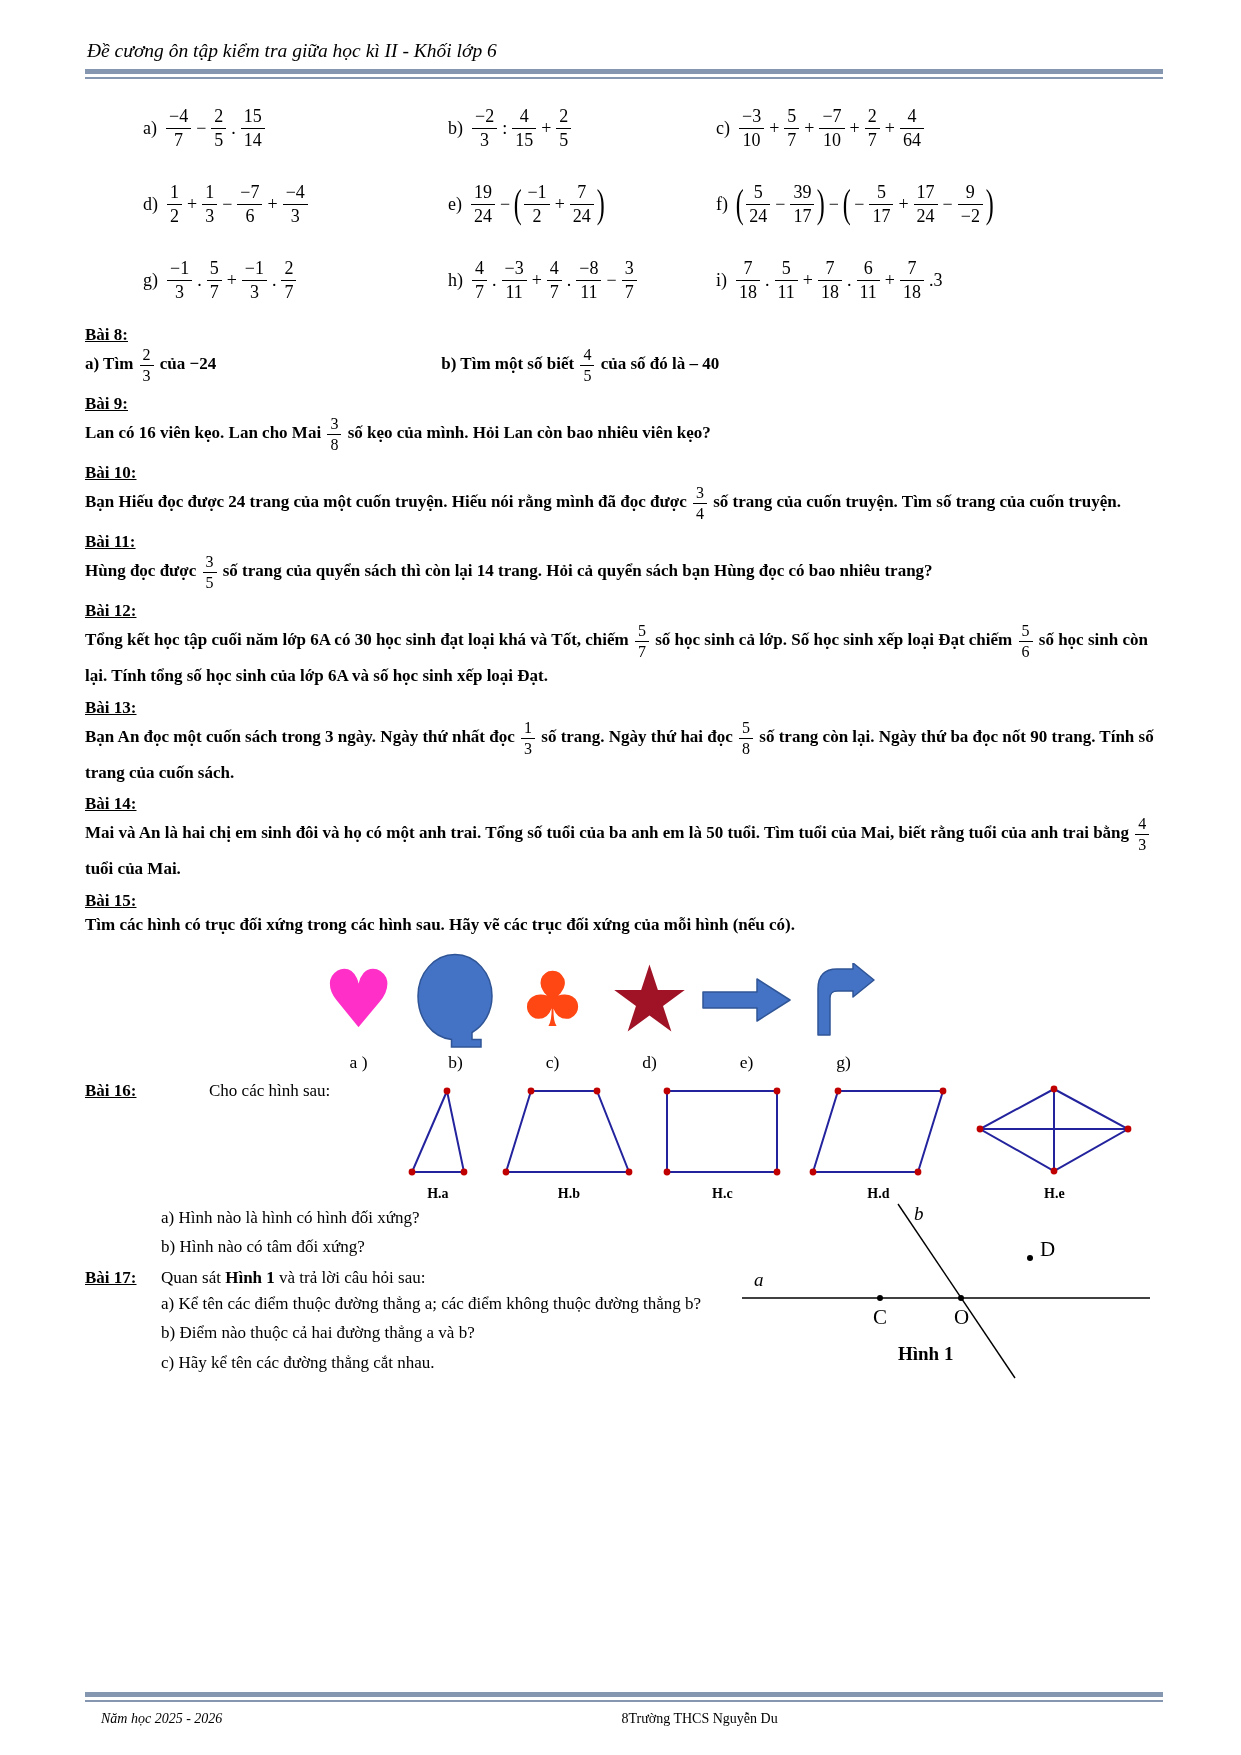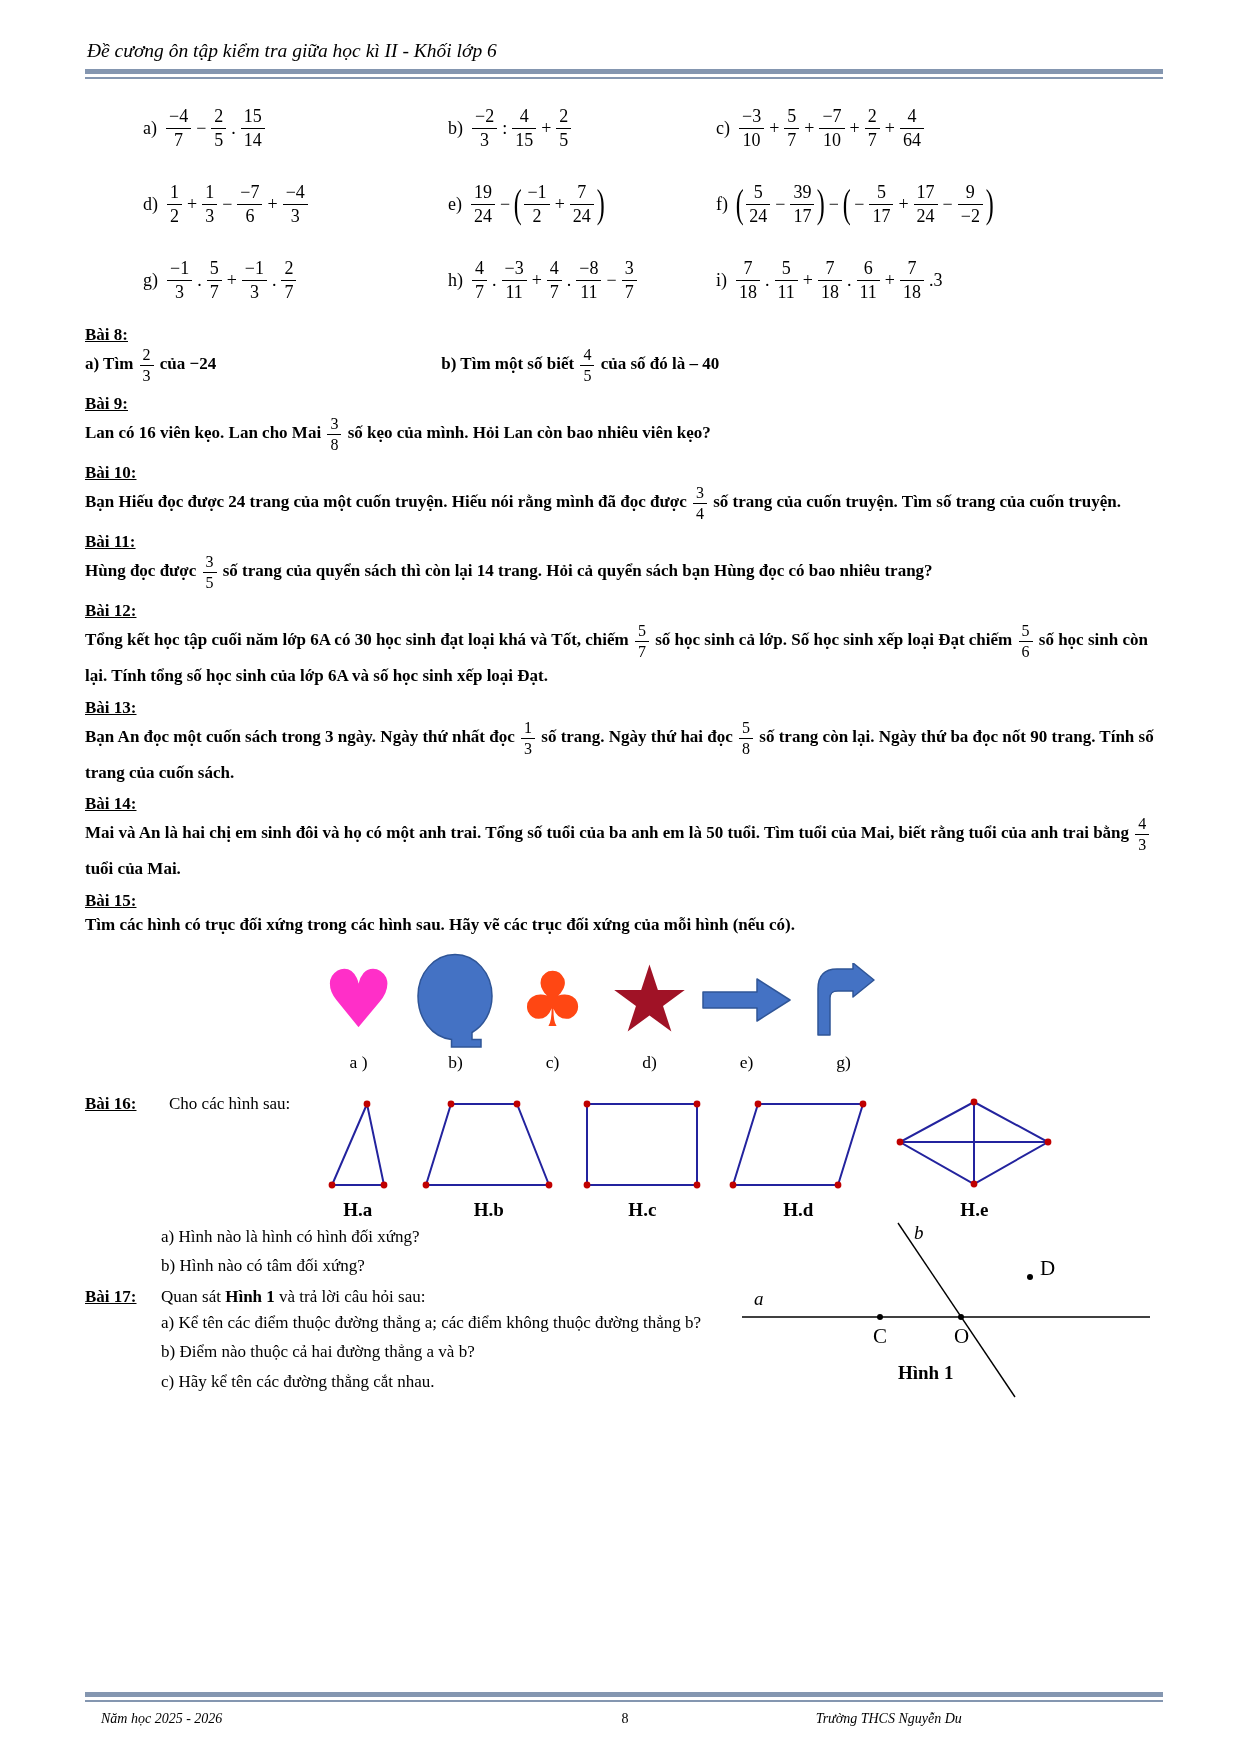--- a/index.html
+++ b/index.html
@@ -39,41 +39,41 @@
   .shapes-row{display:flex;align-items:center;}
   .shape-cell{width:97px;height:96px;display:flex;justify-content:center;align-items:center;}
   .glyph{font-family:"DejaVu Sans",sans-serif;line-height:1;}
   .glyph-heart{font-size:80px;color:#ff2fc8;}
   .glyph-club{font-size:76px;color:#ff4713;}
   .glyph-star{font-size:92px;color:#a01226;}
   .shapes-labels{display:flex;margin-top:4px;}
   .shapes-labels span{width:97px;text-align:center;font-size:17.5px;}
 
   
-  .bai16-row{display:flex;align-items:flex-start;margin-top:21px;}
+  .bai16-row{display:flex;align-items:flex-start;margin-top:8px;gap:40px;}
   .bai16-label{font-weight:bold;text-decoration:underline;min-width:76px;}
   .bai16-figures{display:flex;align-items:flex-end;gap:26px;margin-left:30px;}
   .figcell{text-align:center;}
-  .figlabel{font-weight:bold;font-size:19px;margin-top:3px;}
+  .figlabel{font-weight:bold;font-size:14px;margin-top:3px;}
   .b16-questions{margin-left:76px;line-height:1.7;margin-top:2px;}
 
   
   .bai17{display:flex;margin-top:6px;}
   .bai17-left{width:645px;}
   .b17-head{display:flex;}
   .b17-q{margin-left:76px;line-height:1.62;margin-top:2px;}
   .bai17-fig{margin-top:-70px;}
   .svgtext{font-family:"Liberation Serif","DejaVu Serif",serif;}
 
   
   .footer{flex:0 0 auto;}
   .footer-row{display:flex;align-items:baseline;font-size:14px;margin-top:9px;padding:0 14px 0 16px;}
   .f-left{flex:1;font-style:italic;}
   .f-page{font-style:normal;}
-  .f-right{flex:1;text-align:center;font-style:italic;}
+  .f-right{flex:1;text-align:left;}
   b{font-weight:bold;}
 </style>
 </head>
 <body>
 
 <div class="page">
 
   <div class="header">
     <div class="title">Đề cương ôn tập kiểm tra giữa học kì II - Khối lớp 6</div>
     <div class="rule"></div>

